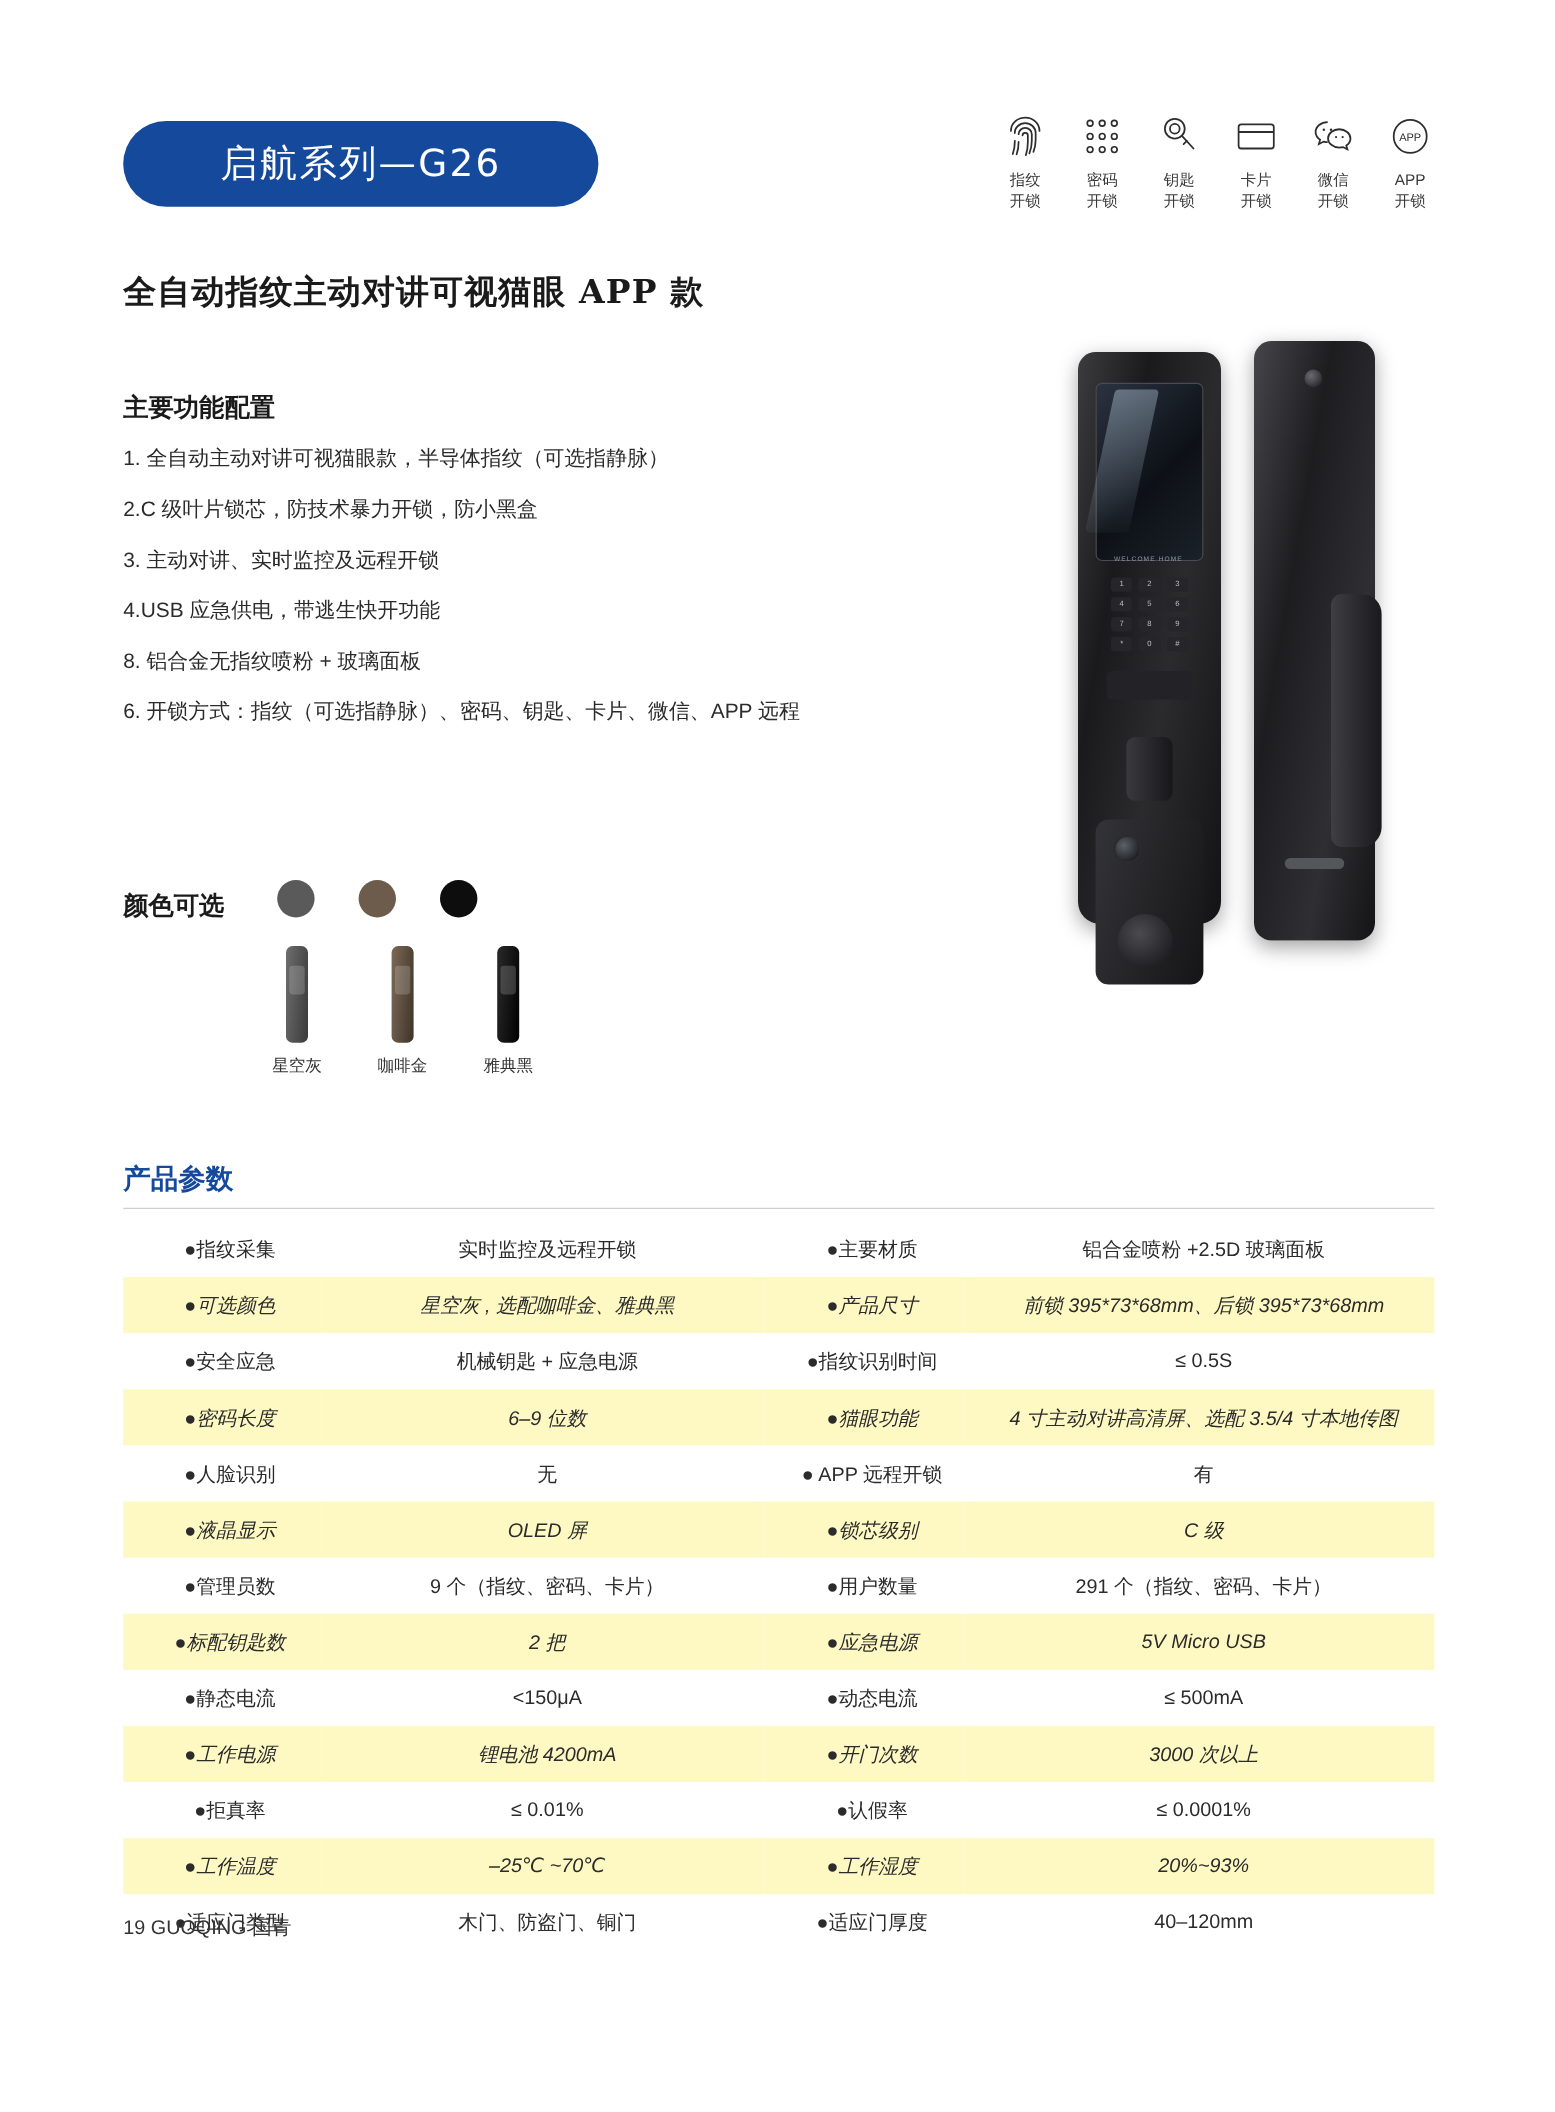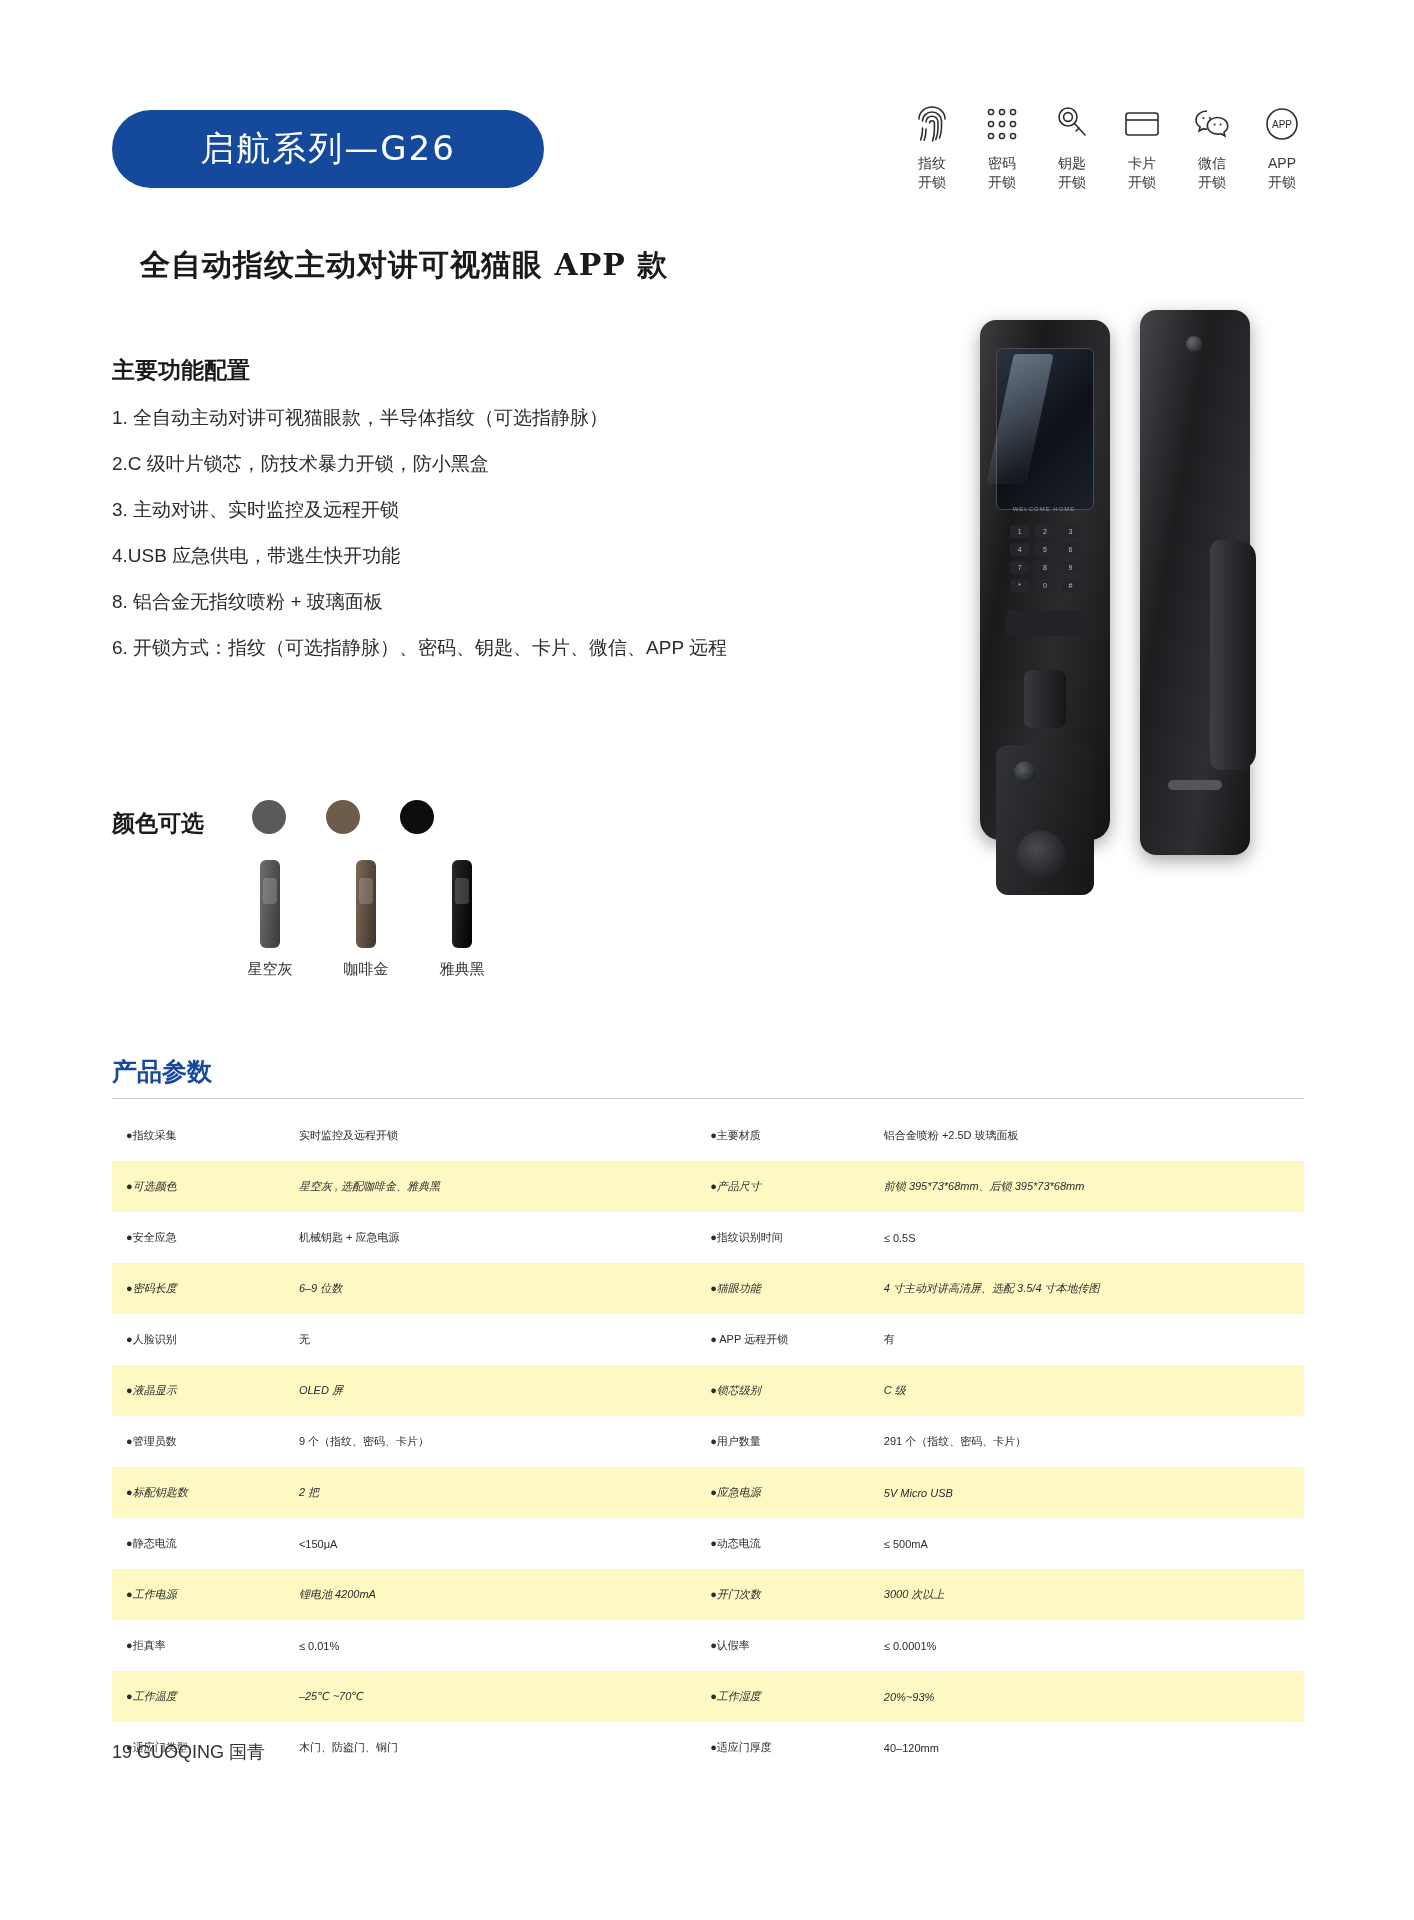--- a/index.html
+++ b/index.html
@@ -74,21 +74,20 @@
   
   .product-title {
     position: absolute;
     left: 112px;
     top: 245px;
     font-size: 30px;
     font-weight: bold;
     color: #1a1a1a;
     font-family: "DejaVu Serif", "Liberation Serif", serif;
     letter-spacing: 1px;
-    margin-left: 28px;
   }
 
   
   .features-heading {
     position: absolute;
     left: 112px;
     top: 355px;
     font-size: 23px;
     font-weight: bold;
     color: #1a1a1a;
@@ -337,25 +336,26 @@
     background: #c9c9c9;
   }
   .specs-table {
     position: absolute;
     left: 112px;
     top: 1110px;
     width: 1192px;
     border-collapse: collapse;
   }
   .specs-table td {
-    font-size: 11px;
+    font-size: 18px;
     color: #2b2b2b;
     height: 51px;
     vertical-align: middle;
     padding: 0;
+    text-align: center;
   }
   .specs-table tr.shaded td {
     background: #fef9c3;
     font-style: italic;
   }
   td.k {
     width: 170px;
     padding-left: 14px;
     white-space: nowrap;
   }

